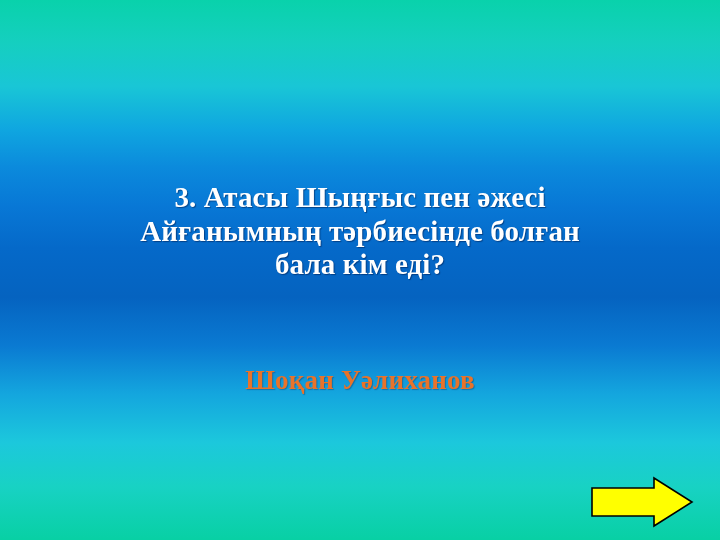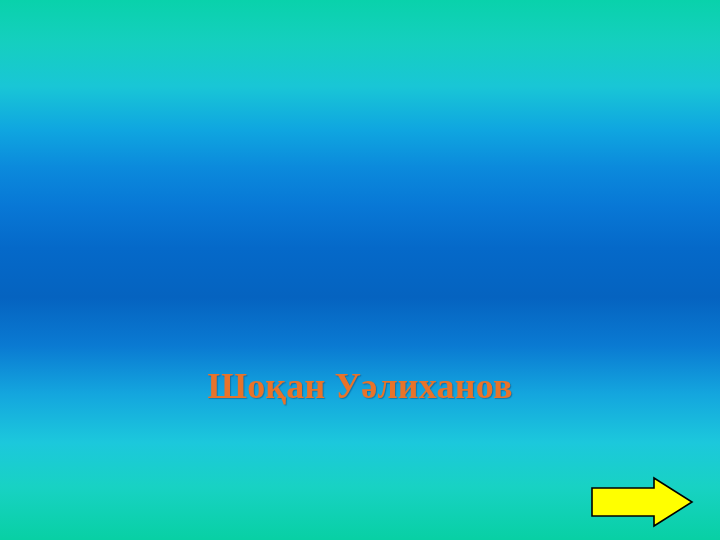--- a/index.html
+++ b/index.html
@@ -56,21 +56,21 @@
   }
 
   
   #answer-line {
     position: absolute;
     left: 0;
     top: 365px;
     width: 720px;
     text-align: center;
     color: #e8732a;
-    font-size: 36px;
+    font-size: 27px;
     font-weight: bold;
     letter-spacing: 0.2px;
     text-shadow: 1px 1px 1px rgba(0, 40, 90, 0.35);
     white-space: nowrap;
   }
 
   
   #next-arrow {
     position: absolute;
     left: 588px;
@@ -84,20 +84,25 @@
   }
   #next-arrow svg {
     display: block;
   }
 </style>
 </head>
 <body>
 
 <div id="slide">
 
+  <div id="question-block">
+    <span class="qline">3. Атасы Шыңғыс пен әжесі</span>
+    <span class="qline">Айғанымның тәрбиесінде болған</span>
+    <span class="qline">бала кім еді?</span>
+  </div>
 
   <div id="answer-line">Шоқан Уәлиханов</div>
 
   <div id="next-arrow">
     <svg width="108" height="56" viewBox="0 0 108 56">
       <polygon points="4,14 66,14 66,4 104,28 66,52 66,42 4,42" fill="#ffff00" stroke="#000000" stroke-width="1.6" stroke-linejoin="miter"></polygon>
     </svg>
   </div>
 
 </div>

